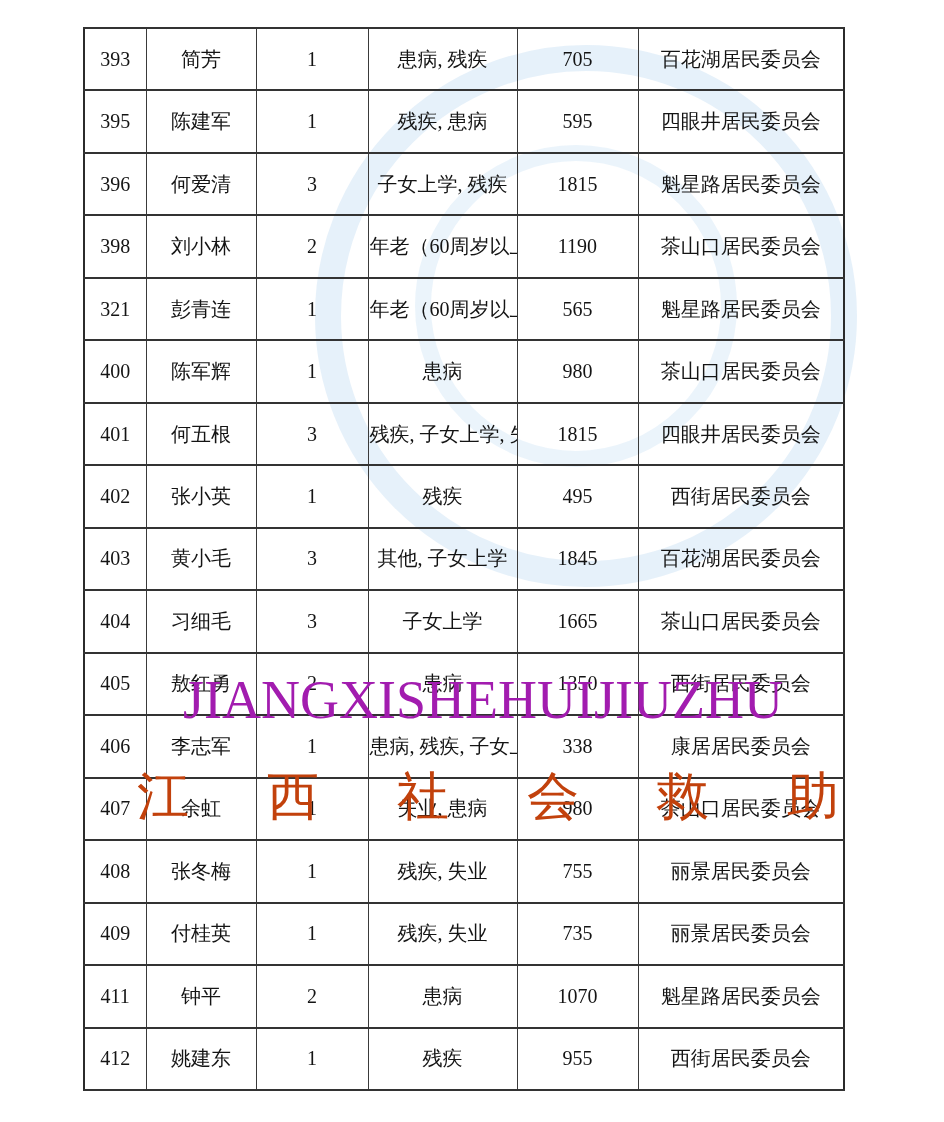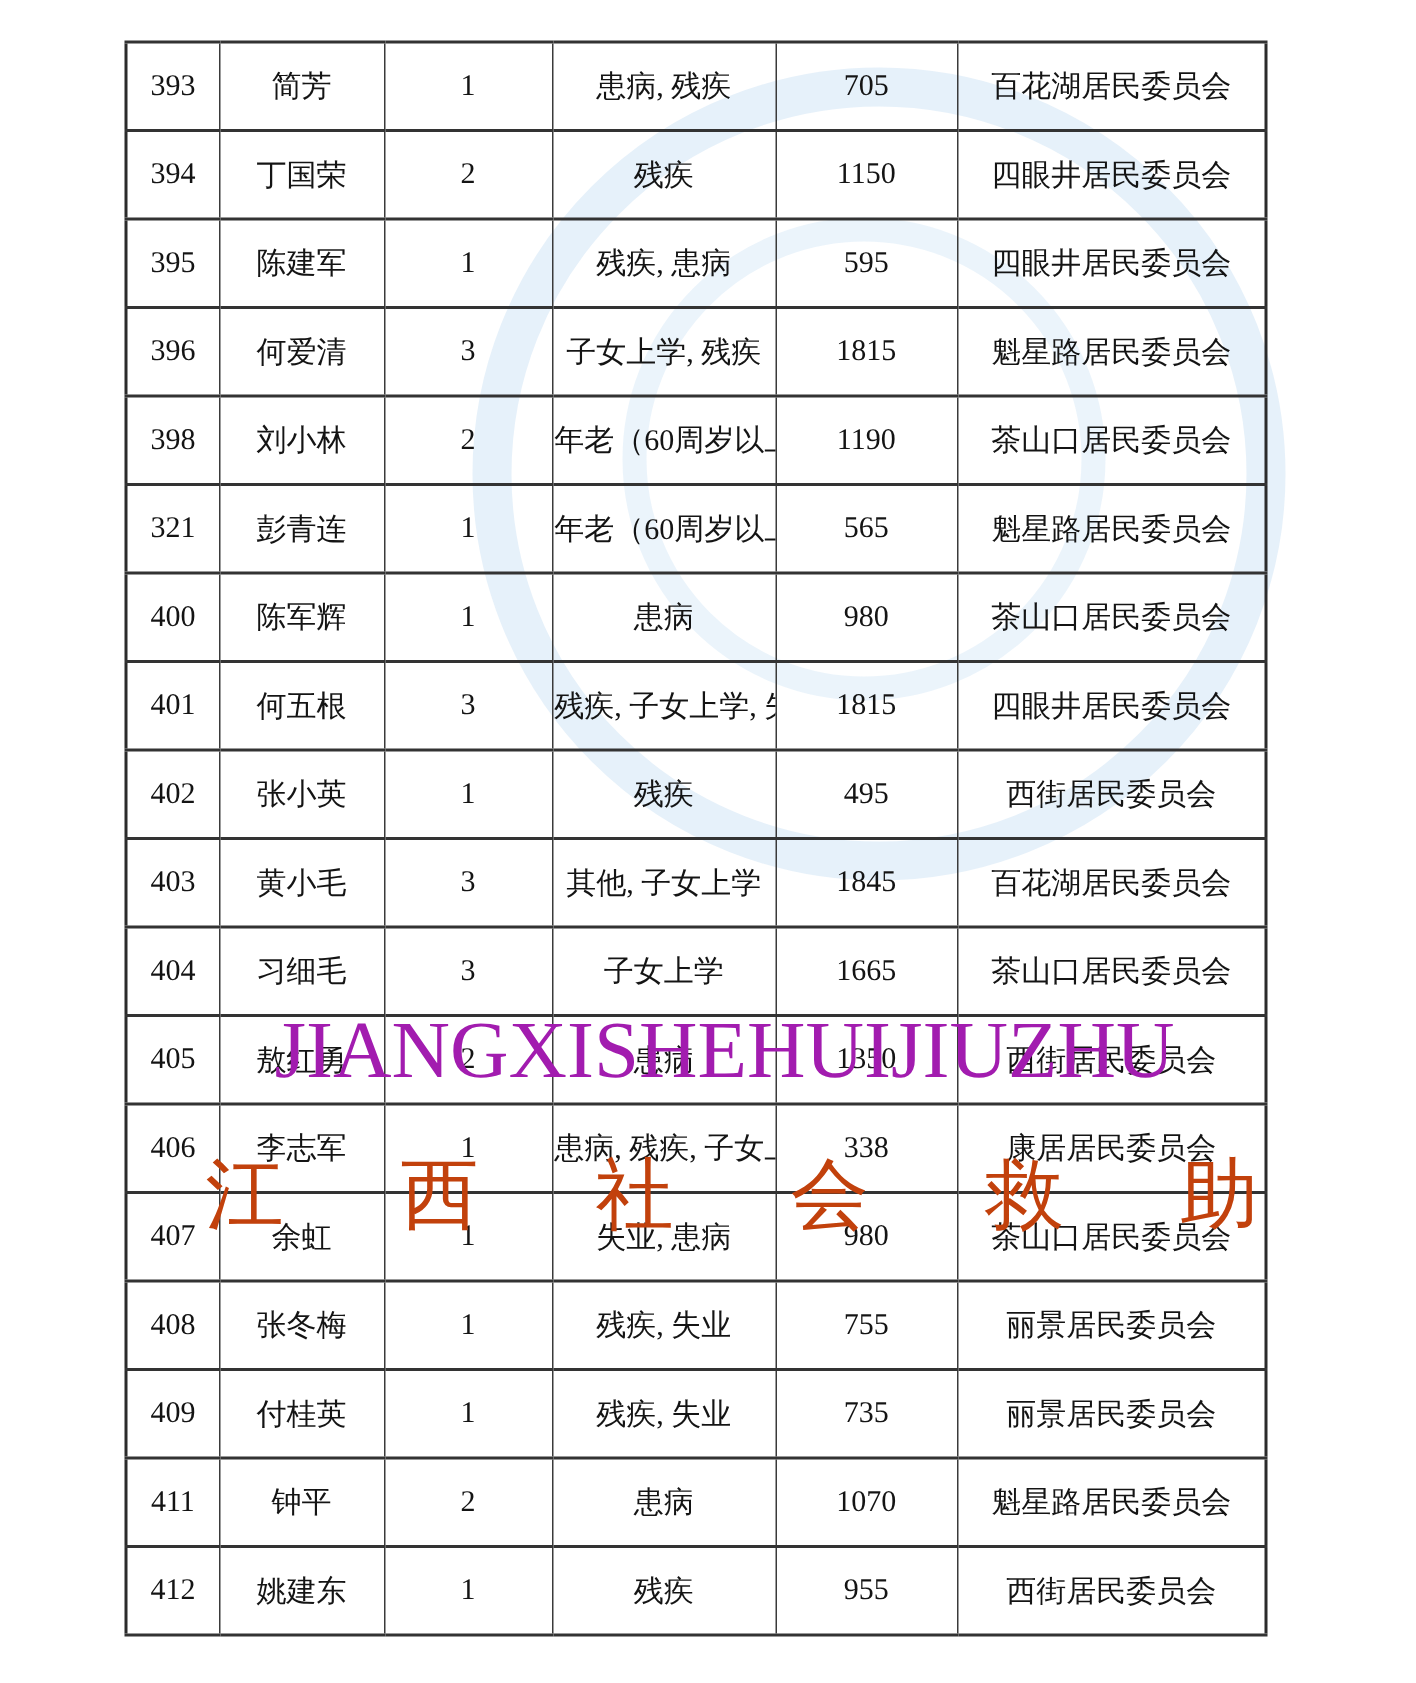--- a/index.html
+++ b/index.html
@@ -92,28 +92,20 @@
     <tbody>
         <tr>
           <td>393</td>
           <td>简芳</td>
           <td>1</td>
           <td>患病, 残疾</td>
           <td>705</td>
           <td>百花湖居民委员会</td>
         </tr>
         <tr>
-          <td>394</td>
-          <td>丁国荣</td>
-          <td>2</td>
-          <td>残疾</td>
-          <td>1150</td>
-          <td>四眼井居民委员会</td>
-        </tr>
-        <tr>
           <td>395</td>
           <td>陈建军</td>
           <td>1</td>
           <td>残疾, 患病</td>
           <td>595</td>
           <td>四眼井居民委员会</td>
         </tr>
         <tr>
           <td>396</td>
           <td>何爱清</td>

